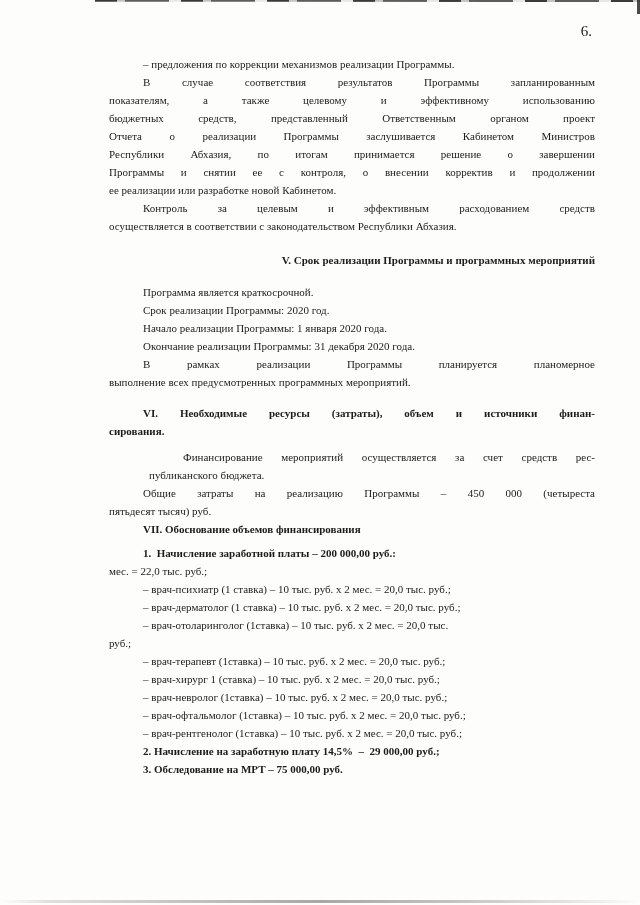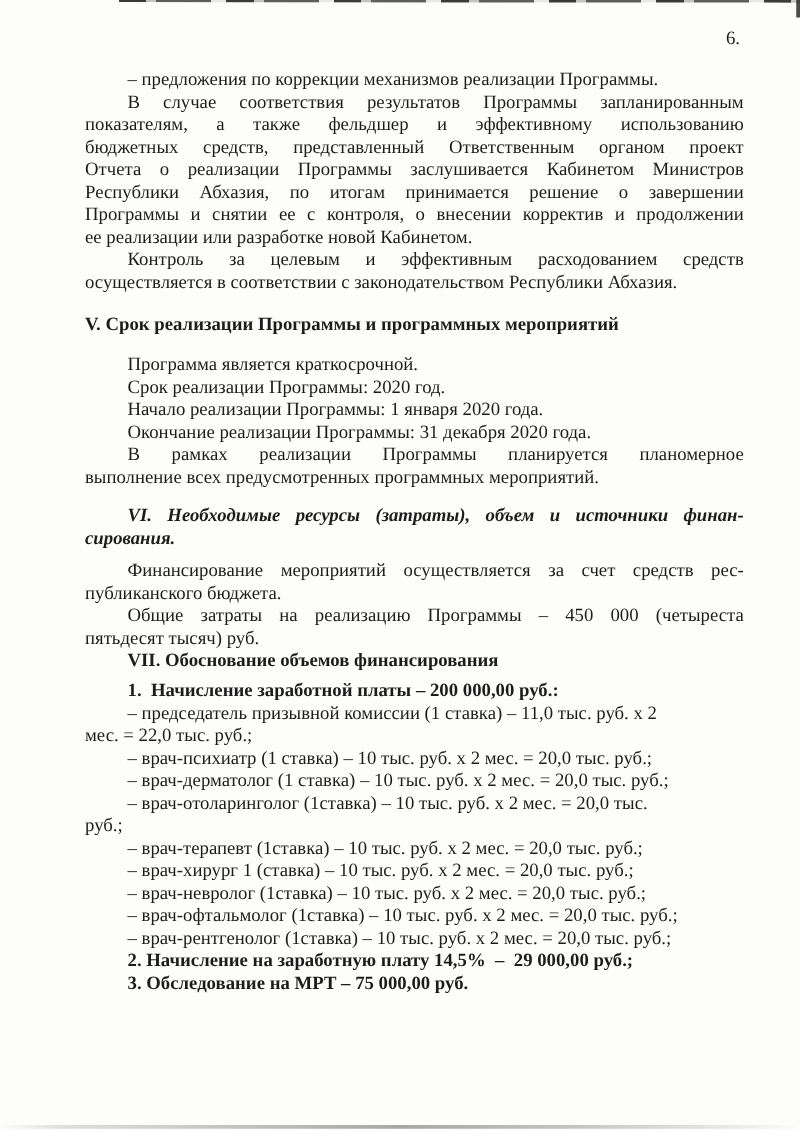--- a/index.html
+++ b/index.html
@@ -23,26 +23,26 @@
     right: 48px;
     font-size: 15px;
     line-height: 18px;
   }
   .doc-body {
     position: absolute;
     top: 0;
     left: 0;
     box-sizing: border-box;
     width: 640px;
-    padding: 55px 45px 0 68px;
-    font-size: 15px;
+    padding: 55px 45px 0 109px;
+    font-size: 11px;
   }
   .block { margin: 0; }
   .block.bold .line { font-weight: 700; }
-  .block.center { text-align: left; }
+  .block.center { text-align: right; }
   .line {
     height: 18px;
     line-height: 18px;
     white-space: nowrap;
   }
   .line.indent { padding-left: 34px; }
   .line.stretch {
     white-space: normal;
     text-align: justify;
     text-align-last: justify;
@@ -93,21 +93,21 @@
 <div class="page">
   <div class="artifact-top-line"></div>
   <div class="artifact-top-right"></div>
   <div class="page-number">6.</div>
   <div class="doc-body">
       <div class="block">
         <div class="line indent">– предложения по коррекции механизмов реализации Программы.</div>
       </div>
       <div class="block">
         <div class="line indent stretch">В случае соответствия результатов Программы запланированным</div>
-        <div class="line stretch">показателям, а также фельдшер и эффективному использованию</div>
+        <div class="line stretch">показателям, а также целевому и эффективному использованию</div>
         <div class="line stretch">бюджетных средств, представленный Ответственным органом проект</div>
         <div class="line stretch">Отчета о реализации Программы заслушивается Кабинетом Министров</div>
         <div class="line stretch">Республики Абхазия, по итогам принимается решение о завершении</div>
         <div class="line stretch">Программы и снятии ее с контроля, о внесении корректив и продолжении</div>
         <div class="line">ее реализации или разработке новой Кабинетом.</div>
       </div>
       <div class="block">
         <div class="line indent stretch">Контроль за целевым и эффективным расходованием средств</div>
         <div class="line">осуществляется в соответствии с законодательством Республики Абхазия.</div>
       </div>
@@ -117,40 +117,39 @@
       <div class="block" style="margin-top: 14px;">
         <div class="line indent">Программа является краткосрочной.</div>
         <div class="line indent">Срок реализации Программы: 2020 год.</div>
         <div class="line indent">Начало реализации Программы: 1 января 2020 года.</div>
         <div class="line indent">Окончание реализации Программы: 31 декабря 2020 года.</div>
       </div>
       <div class="block">
         <div class="line indent stretch">В рамках реализации Программы планируется планомерное</div>
         <div class="line">выполнение всех предусмотренных программных мероприятий.</div>
       </div>
-      <div class="block bold" style="margin-top: 13px; font-style: italic;">
+      <div class="block bold" style="margin-top: 13px;">
         <div class="line indent stretch">VI. Необходимые ресурсы (затраты), объем и источники финан-</div>
         <div class="line">сирования.</div>
       </div>
-      <div class="block" style="margin-top: 8px;">
+      <div class="block" style="margin-top: 8px; margin-left: 40px;">
         <div class="line indent stretch">Финансирование мероприятий осуществляется за счет средств рес-</div>
         <div class="line">публиканского бюджета.</div>
       </div>
       <div class="block">
         <div class="line indent stretch">Общие затраты на реализацию Программы – 450 000 (четыреста</div>
         <div class="line">пятьдесят тысяч) руб.</div>
       </div>
       <div class="block bold" style="">
         <div class="line indent">VII. Обоснование объемов финансирования</div>
       </div>
       <div class="block bold" style="margin-top: 6px;">
         <div class="line indent">1.&nbsp; Начисление заработной платы – 200 000,00 руб.:</div>
       </div>
       <div class="block">
-        <div class="line indent">– председатель призывной комиссии (1 ставка) – 11,0 тыс. руб. х 2</div>
         <div class="line">мес. = 22,0 тыс. руб.;</div>
       </div>
       <div class="block">
         <div class="line indent">– врач-психиатр (1 ставка) – 10 тыс. руб. х 2 мес. = 20,0 тыс. руб.;</div>
       </div>
       <div class="block">
         <div class="line indent">– врач-дерматолог (1 ставка) – 10 тыс. руб. х 2 мес. = 20,0 тыс. руб.;</div>
       </div>
       <div class="block" style="">
         <div class="line indent">– врач-отоларинголог (1ставка) – 10 тыс. руб. х 2 мес. = 20,0 тыс.</div>

